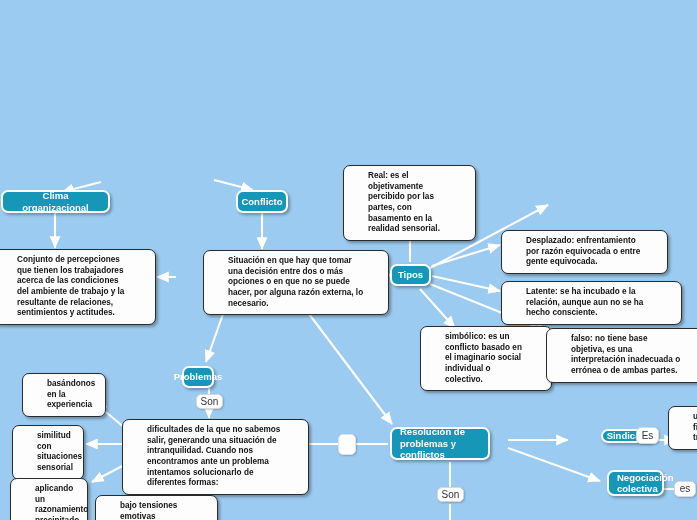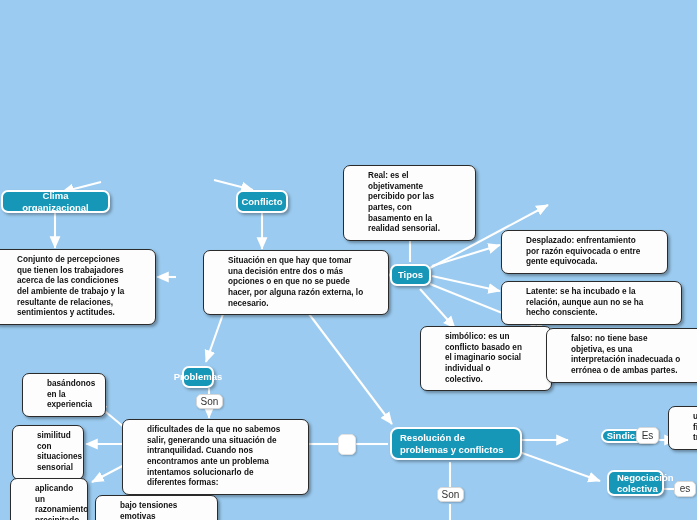--- a/index.html
+++ b/index.html
@@ -157,21 +157,21 @@
   <div class="node white-node" style="left:22px;top:373px;width:84px;">basándonos en la experiencia</div>
 
   <div class="node white-node" style="left:12px;top:425px;width:72px;">similitud con situaciones sensorial</div>
 
   <div class="node white-node" style="left:10px;top:478px;width:78px;">aplicando un razonamiento precipitado por falta de tiempo</div>
 
   <div class="node white-node" style="left:95px;top:495px;width:123px;">bajo tensiones emotivas</div>
 
   <div class="node blank-node" style="left:338px;top:434px;width:18px;height:21px;"></div>
 
-  <div class="node teal-node" style="left:390px;top:427px;width:132px;height:33px;border-radius:8px;">Resolución de problemas y conflictos</div>
+  <div class="node teal-node" style="left:390px;top:427px;width:100px;height:33px;">Resolución de problemas y conflictos</div>
 
   <div class="node lbl-node" style="left:437px;top:487px;width:27px;height:15px;">Son</div>
 
   <div class="node teal-node center" style="left:601px;top:429px;width:54px;height:14px;">Sindicato</div>
 
   <div class="node lbl-node" style="left:636px;top:427px;width:23px;height:17px;">Es</div>
 
   <div class="node white-node" style="left:668px;top:406px;width:68px;">una  finali trab</div>
 
   <div class="node teal-node" style="left:607px;top:470px;width:57px;height:26px;">Negociación colectiva</div>

